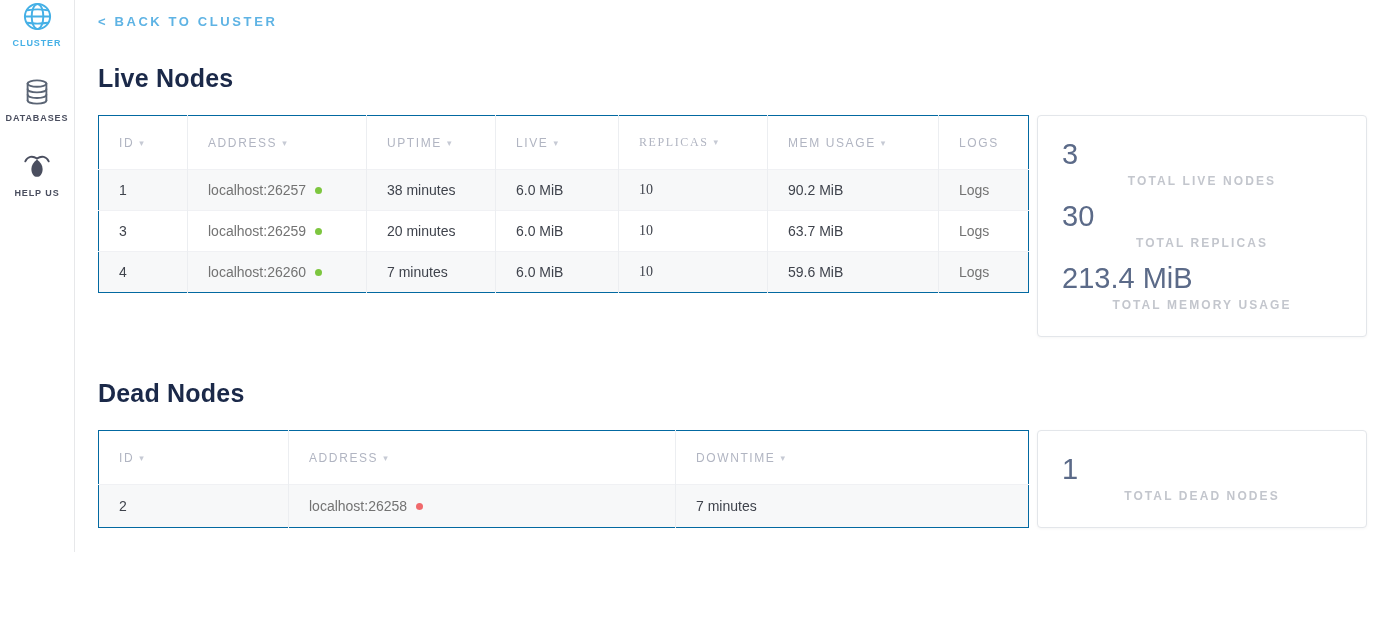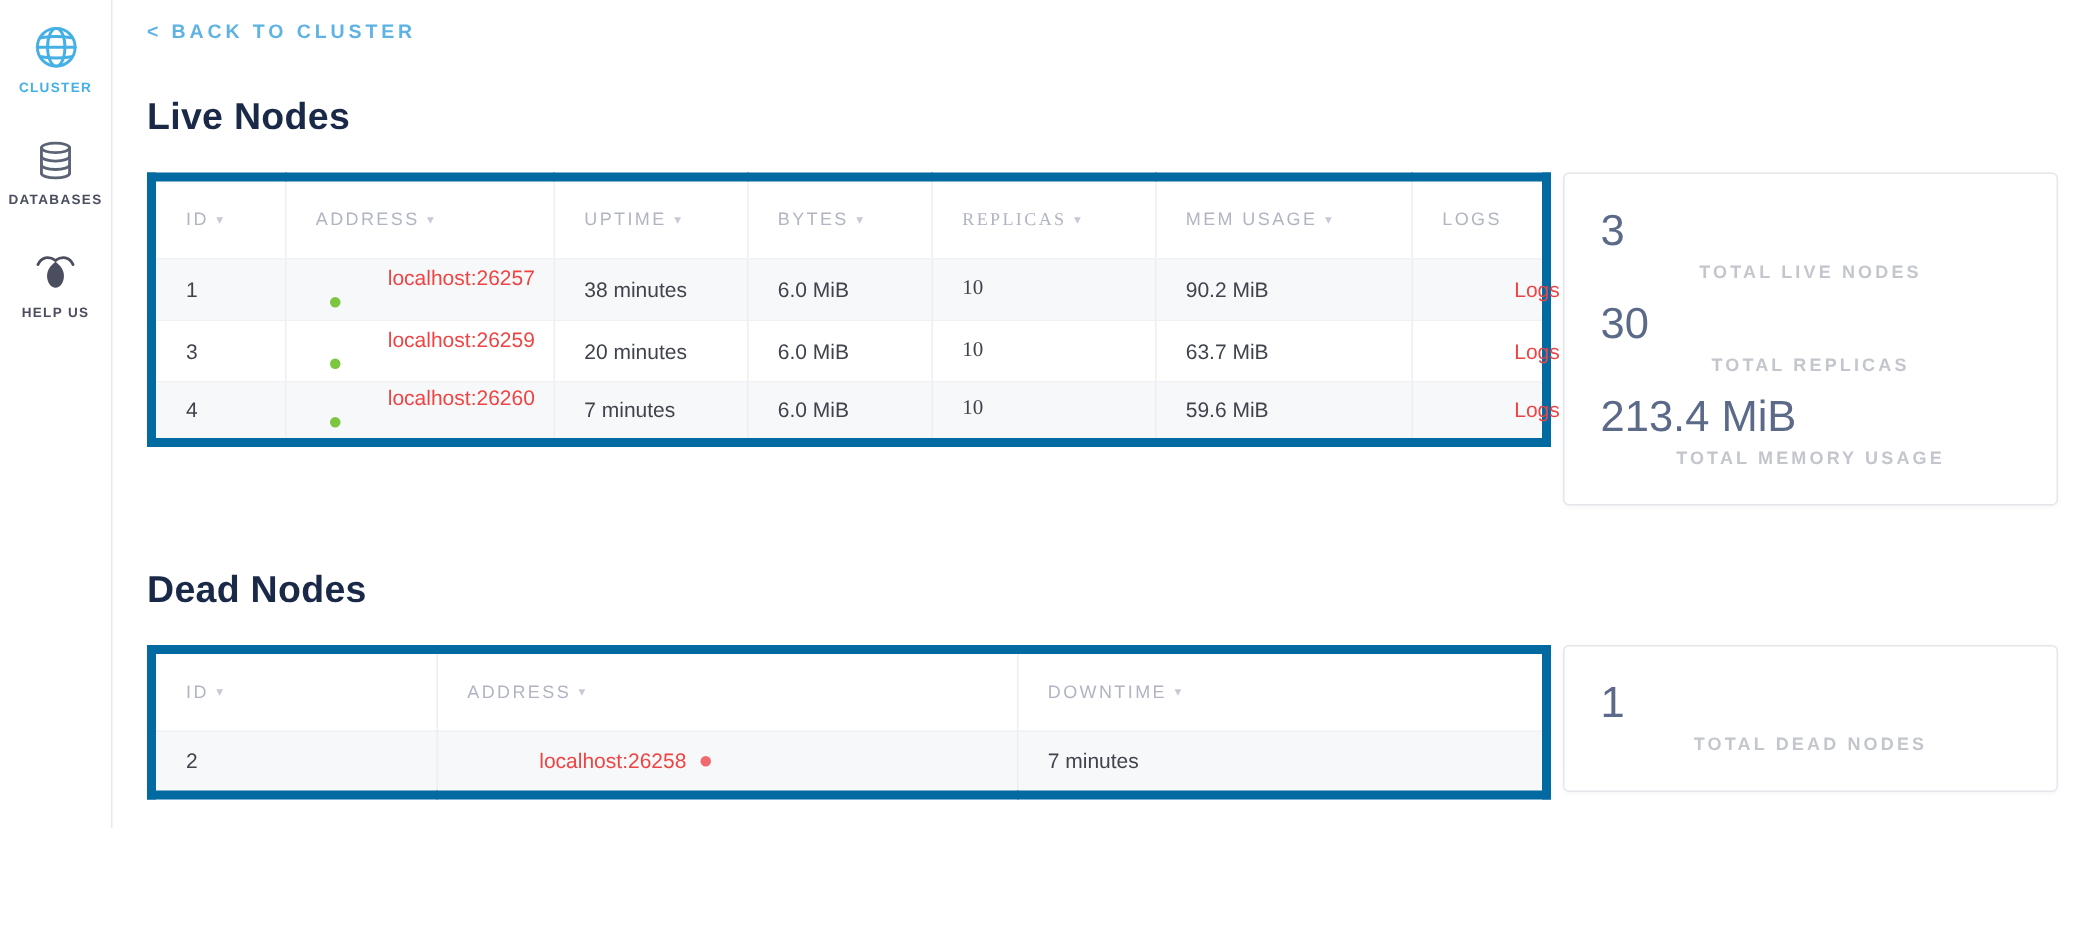--- a/index.html
+++ b/index.html
@@ -11,21 +11,20 @@
     position: relative;
   }
 
   
   .sidebar {
     position: absolute; left: 0; top: 0;
     width: 75px; height: 552px;
     background: #ffffff;
     border-right: 1px solid #e7e8ea;
     display: flex; flex-direction: column; align-items: center;
-    padding-top: 15px;
   }
   .sidebar-item {
     display: flex; flex-direction: column; align-items: center;
     width: 100%; cursor: pointer; margin-bottom: 27px;
   }
   .sidebar-item .icon-wrap { height: 33px; display: flex; align-items: center; justify-content: center; }
   .sidebar-item .nav-label {
     margin-top: 5px;
     font-size: 9px; font-weight: bold; letter-spacing: 0.9px;
     color: #4a4e5f;
@@ -51,21 +50,21 @@
   #live-title { margin-top: 34px; margin-bottom: 22px; }
   #dead-title { margin-top: 42px; margin-bottom: 22px; }
 
   .section-row { display: flex; align-items: flex-start; }
 
   
   table.node-table {
     width: 930px; table-layout: fixed;
     border-collapse: collapse;
     background: #ffffff;
-    border: 6px solid #0369a1;
+    border: 1px solid #0369a1;
   }
   table.node-table th {
     height: 54px;
     font-size: 12px; font-weight: normal;
     letter-spacing: 1.6px; color: #b1b5c2;
     text-align: left; padding: 0 0 0 20px;
     border-left: 1px solid #eceef1;
     background: #ffffff;
     cursor: pointer;
   }
@@ -89,21 +88,21 @@
   #live-table th:nth-child(5), #live-table td:nth-child(5) { width: 149px; font-family: Liberation Serif, serif; }
   #live-table th:nth-child(6), #live-table td:nth-child(6) { width: 171px; }
   #live-table th:nth-child(7), #live-table td:nth-child(7) { width: 90px; }
   
   #dead-table th:nth-child(1), #dead-table td:nth-child(1) { width: 190px; }
   #dead-table th:nth-child(2), #dead-table td:nth-child(2) { width: 387px; }
   #dead-table th:nth-child(3), #dead-table td:nth-child(3) { width: 353px; }
 
   .sort-arrow { font-size: 9px; color: #c6cad4; margin-left: 5px; vertical-align: 1px; }
 
-  a.cell-link { color: #ef4444; text-decoration: none; cursor: pointer; margin-left: 48px; }
+  a.cell-link { color: #737373; text-decoration: none; cursor: pointer; }
   .status-dot {
     display: inline-block; width: 7px; height: 7px; border-radius: 50%;
     margin-left: 9px; vertical-align: 1px;
   }
   .status-dot.live { background: #7dc63f; }
   .status-dot.dead { background: #f0696c; }
 
   
   .summary-panel {
     margin-left: 8px; width: 330px;
@@ -165,21 +164,21 @@
 
   <h1 class="section-title" id="live-title">Live Nodes</h1>
 
   <div class="section-row">
     <table class="node-table" id="live-table">
       <thead>
           <tr>
             <th><span>ID</span><span class="sort-arrow">▾</span></th>
             <th><span>ADDRESS</span><span class="sort-arrow">▾</span></th>
             <th><span>UPTIME</span><span class="sort-arrow">▾</span></th>
-            <th><span>BYTES</span><span class="sort-arrow">▾</span></th>
+            <th><span>LIVE</span><span class="sort-arrow">▾</span></th>
             <th><span>REPLICAS</span><span class="sort-arrow">▾</span></th>
             <th><span>MEM USAGE</span><span class="sort-arrow">▾</span></th>
             <th><span>LOGS</span></th>
           </tr>
         </thead>
       <tbody>
           <tr>
             <td>1</td>
             <td><a class="cell-link">localhost:26257</a><span class="status-dot live"></span></td>
             <td>38 minutes</td>

